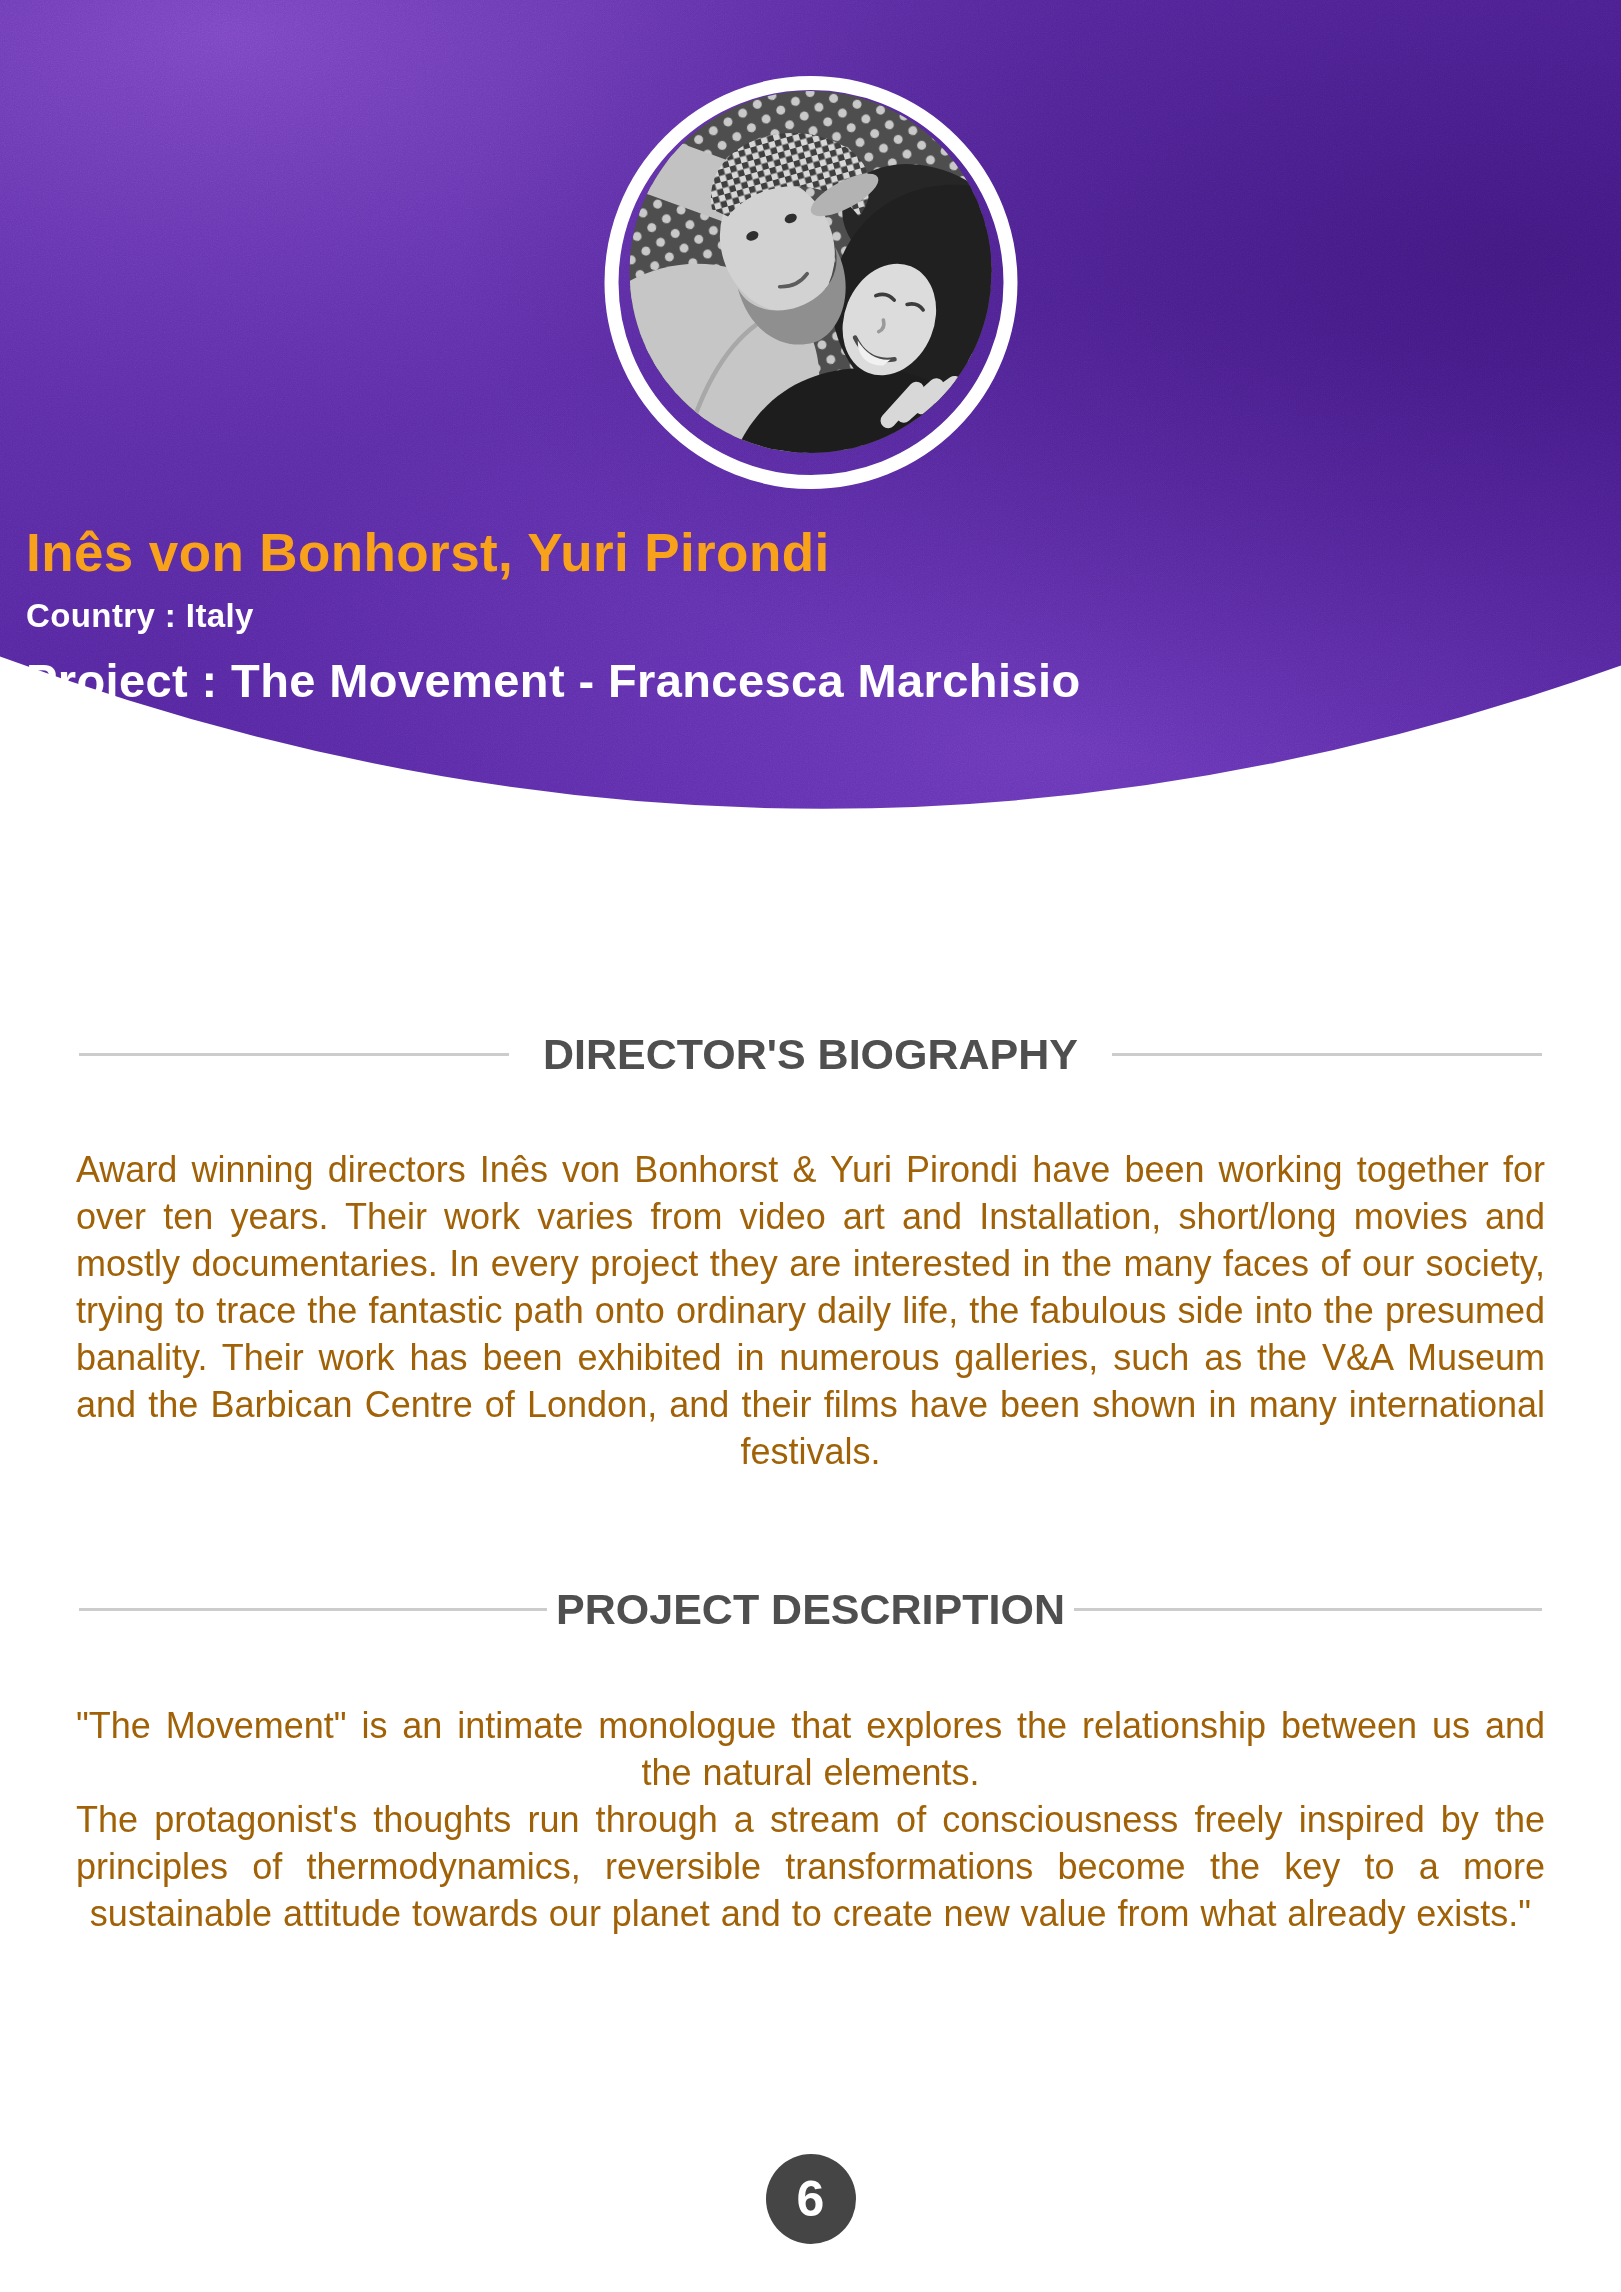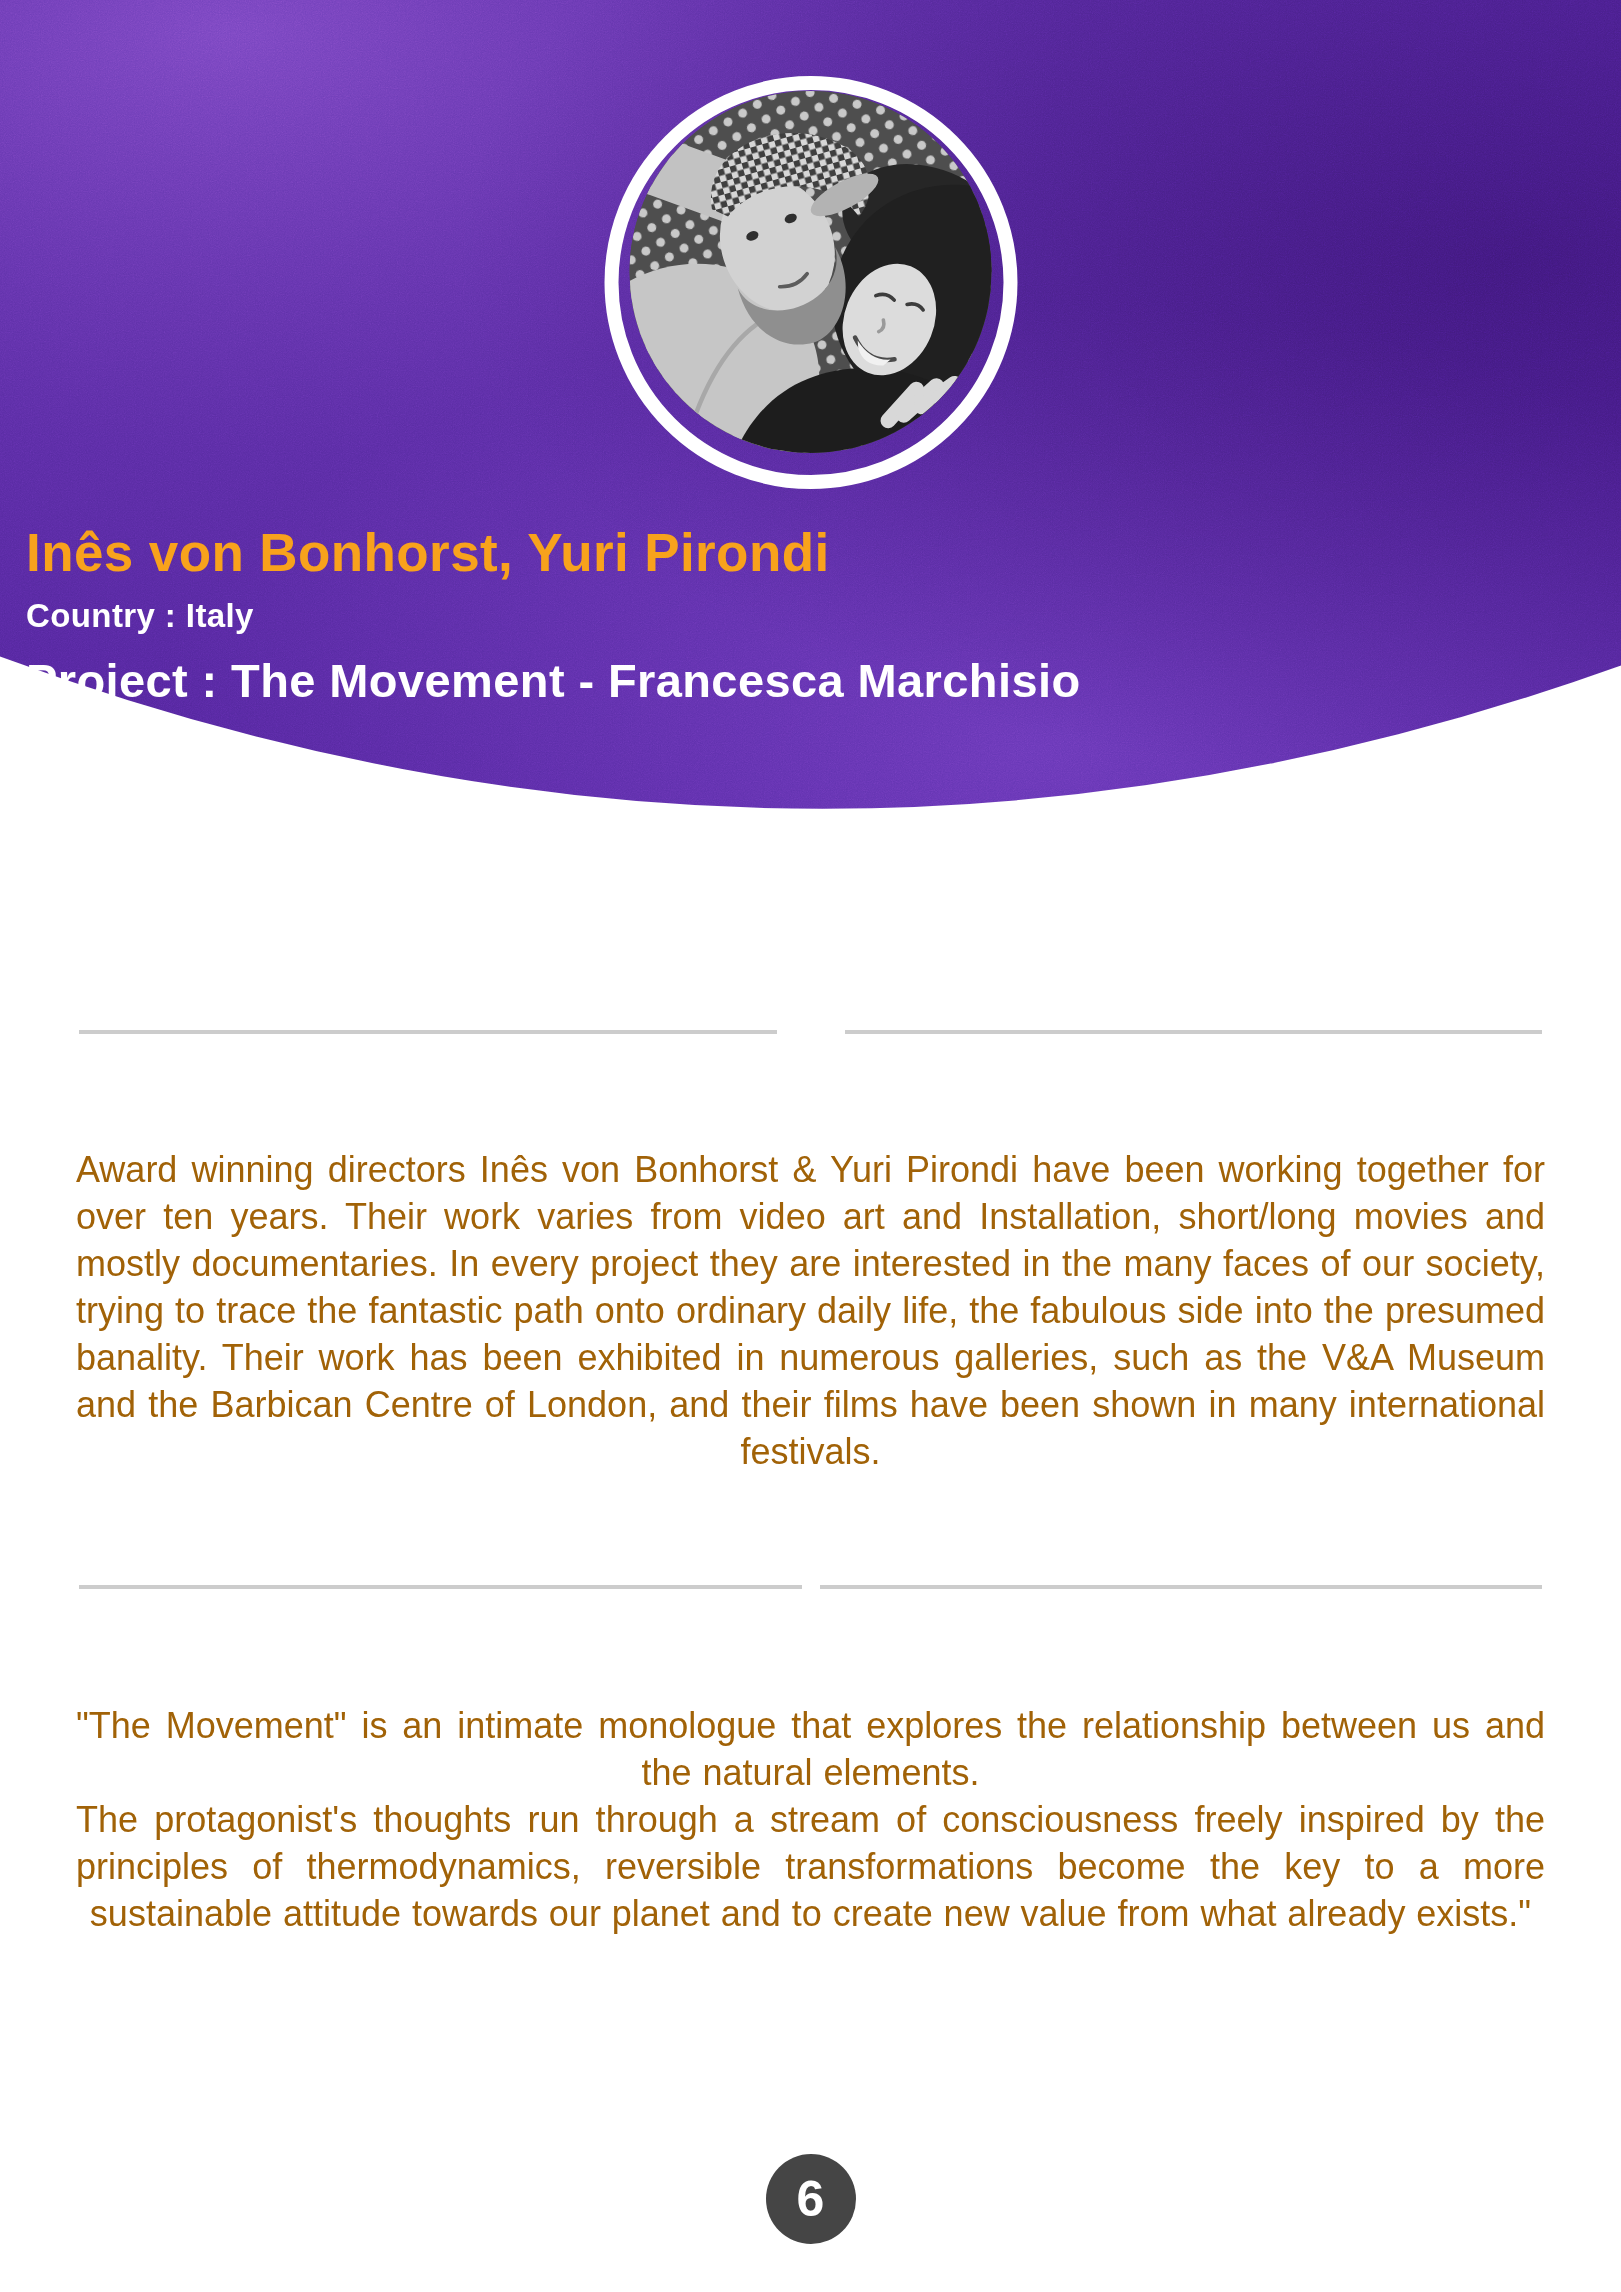--- a/index.html
+++ b/index.html
@@ -218,28 +218,30 @@
       </div>
     </div>
 
     <h1 class="hdr-text names">Inês von Bonhorst, Yuri Pirondi</h1>
     <div class="hdr-text country">Country : Italy</div>
     <div class="hdr-text project">Project : The Movement - Francesca Marchisio</div>
   </div>
 
   <div class="sec-head bio">
     <span class="rule left"></span>
+    <h2>DIRECTOR'S BIOGRAPHY</h2>
     <span class="rule right"></span>
   </div>
   <div class="bodyblock bio-text">
     <p>Award winning directors Inês von Bonhorst &amp; Yuri Pirondi have been working together for over ten years. Their work varies from video art and Installation, short/long movies and mostly documentaries. In every project they are interested in the many faces of our society, trying to trace the fantastic path onto ordinary daily life, the fabulous side into the presumed banality. Their work has been exhibited in numerous galleries, such as the V&amp;A Museum and the Barbican Centre of London, and their films have been shown in many international festivals.</p>
   </div>
 
   <div class="sec-head desc">
     <span class="rule left"></span>
+    <h2>PROJECT DESCRIPTION</h2>
     <span class="rule right"></span>
   </div>
   <div class="bodyblock desc-text">
     <p>"The Movement" is an intimate monologue that explores the relationship between us and the natural elements.</p>
     <p>The protagonist's thoughts run through a stream of consciousness freely inspired by the principles of thermodynamics, reversible transformations become the key to a more sustainable attitude towards our planet and to create new value from what already exists."</p>
   </div>
 
   <div class="page-badge">
     <span>6</span>
   </div>

